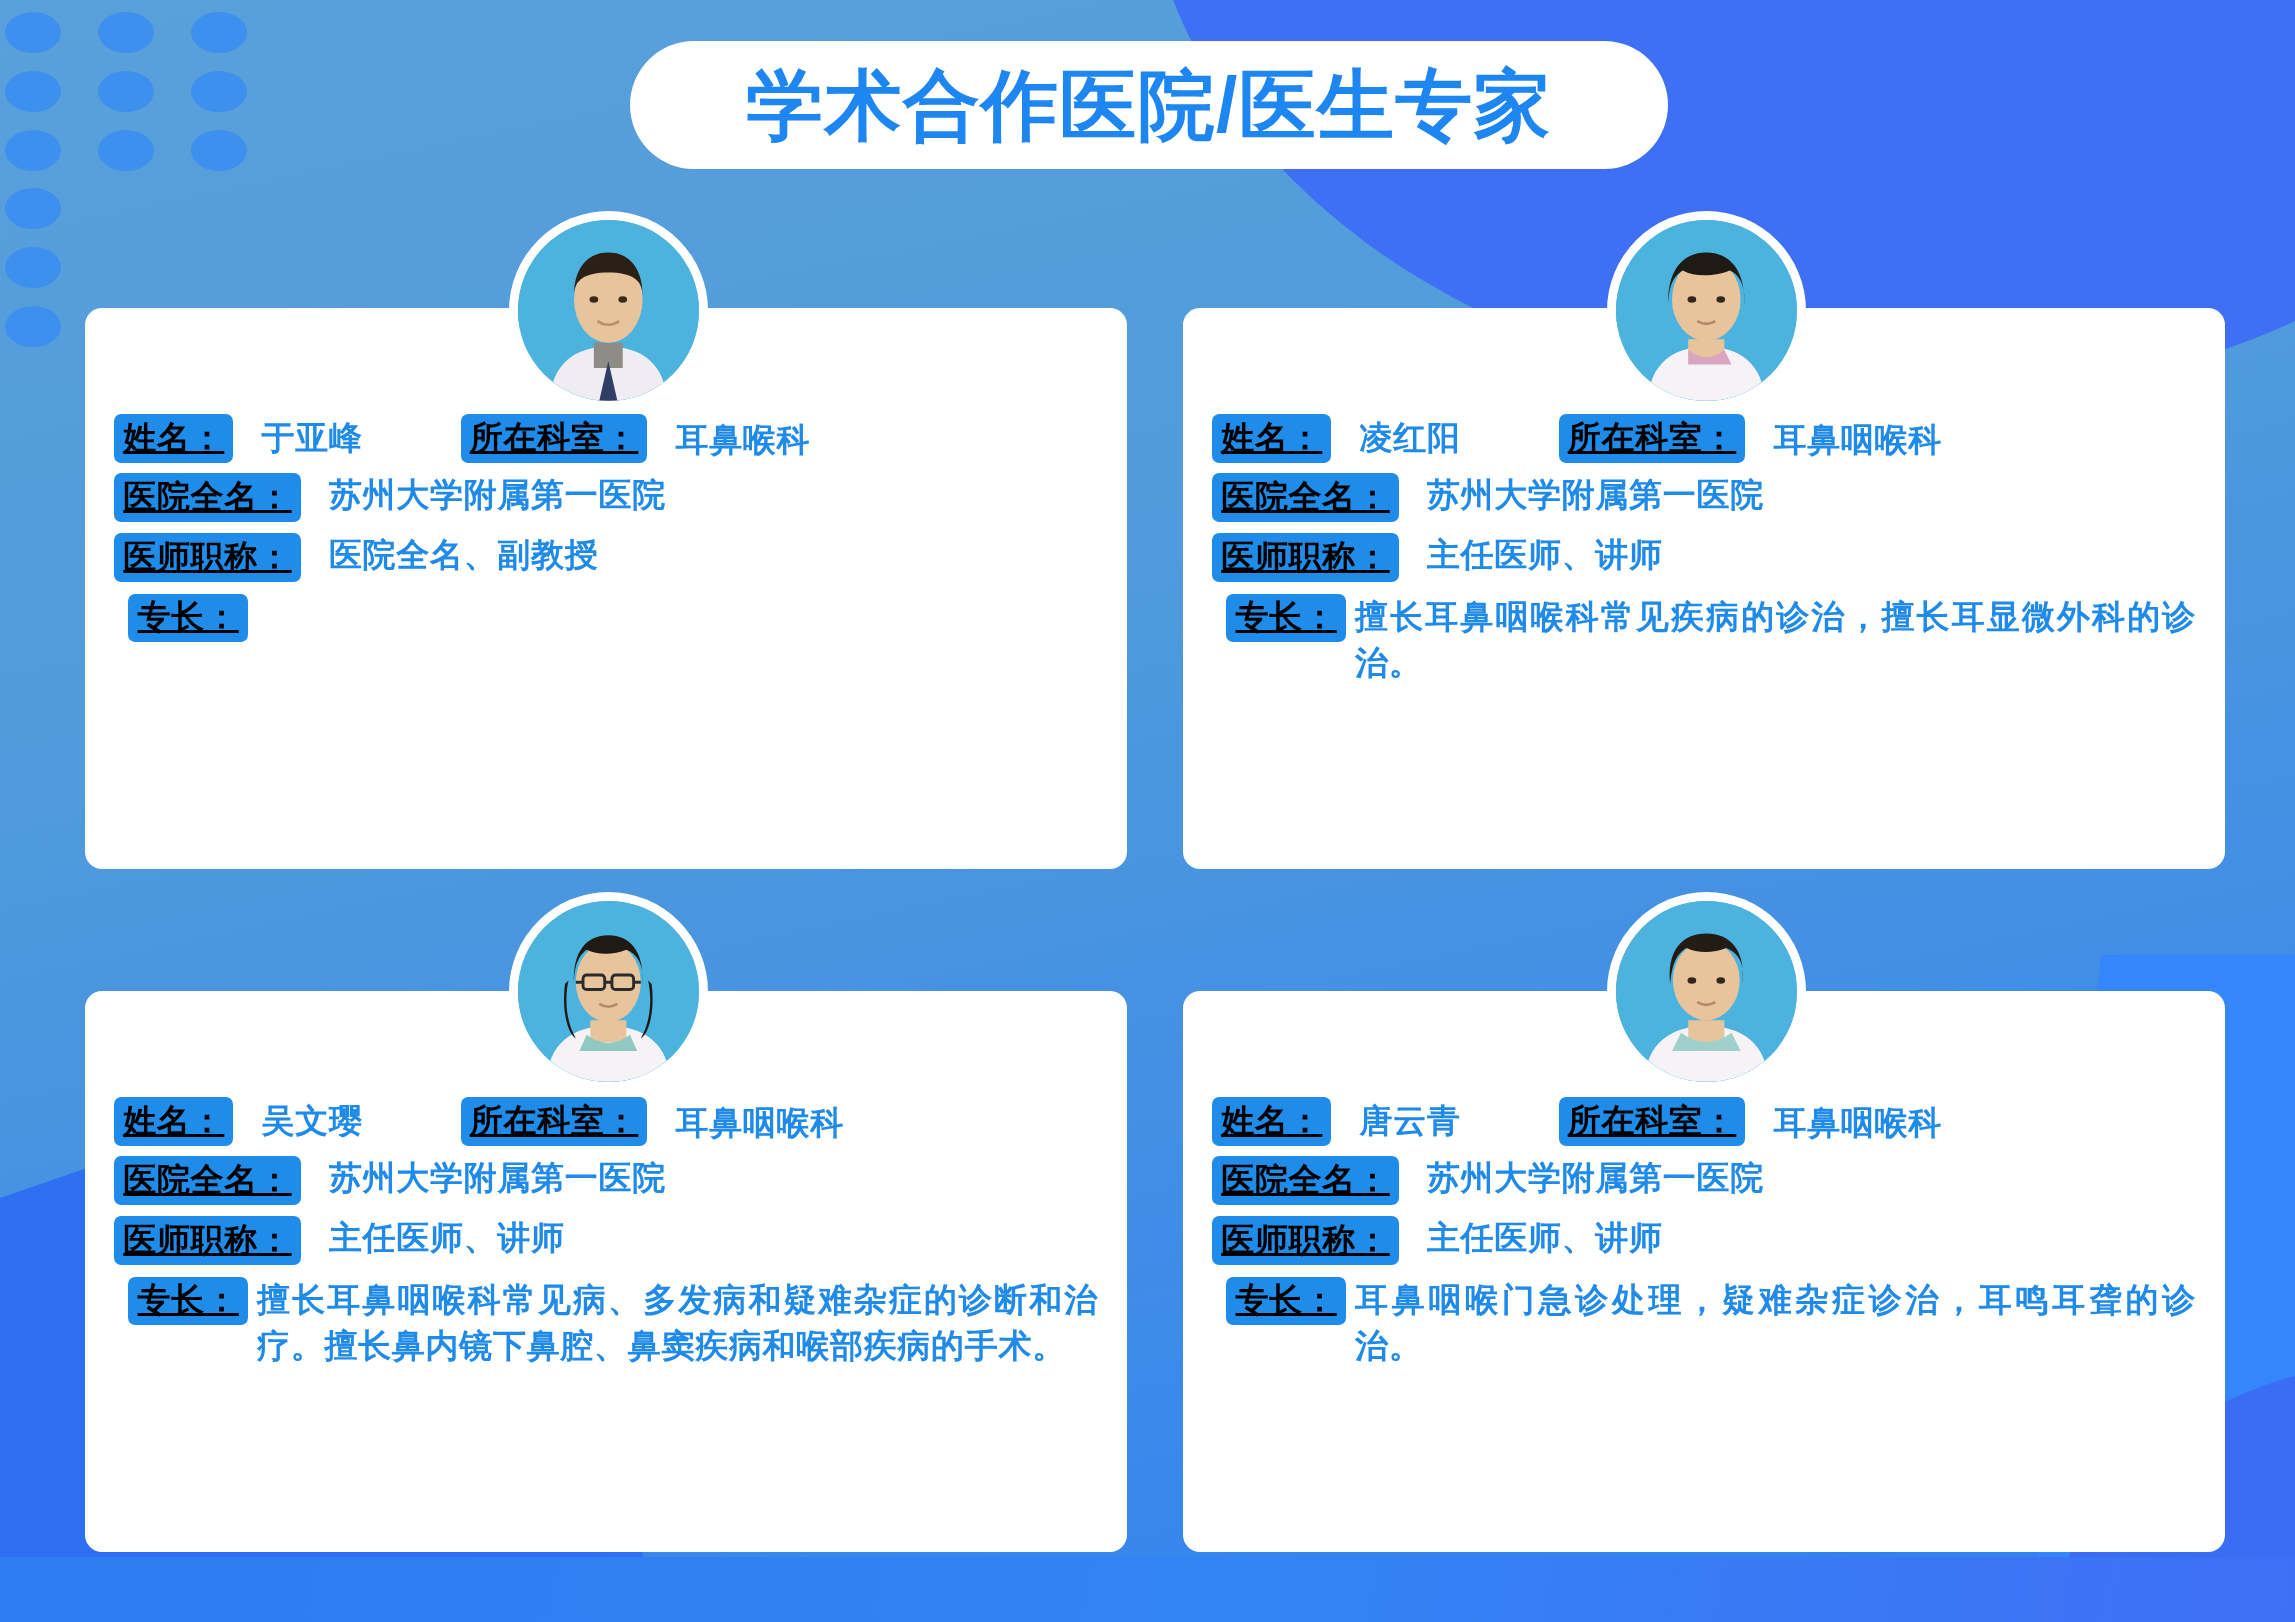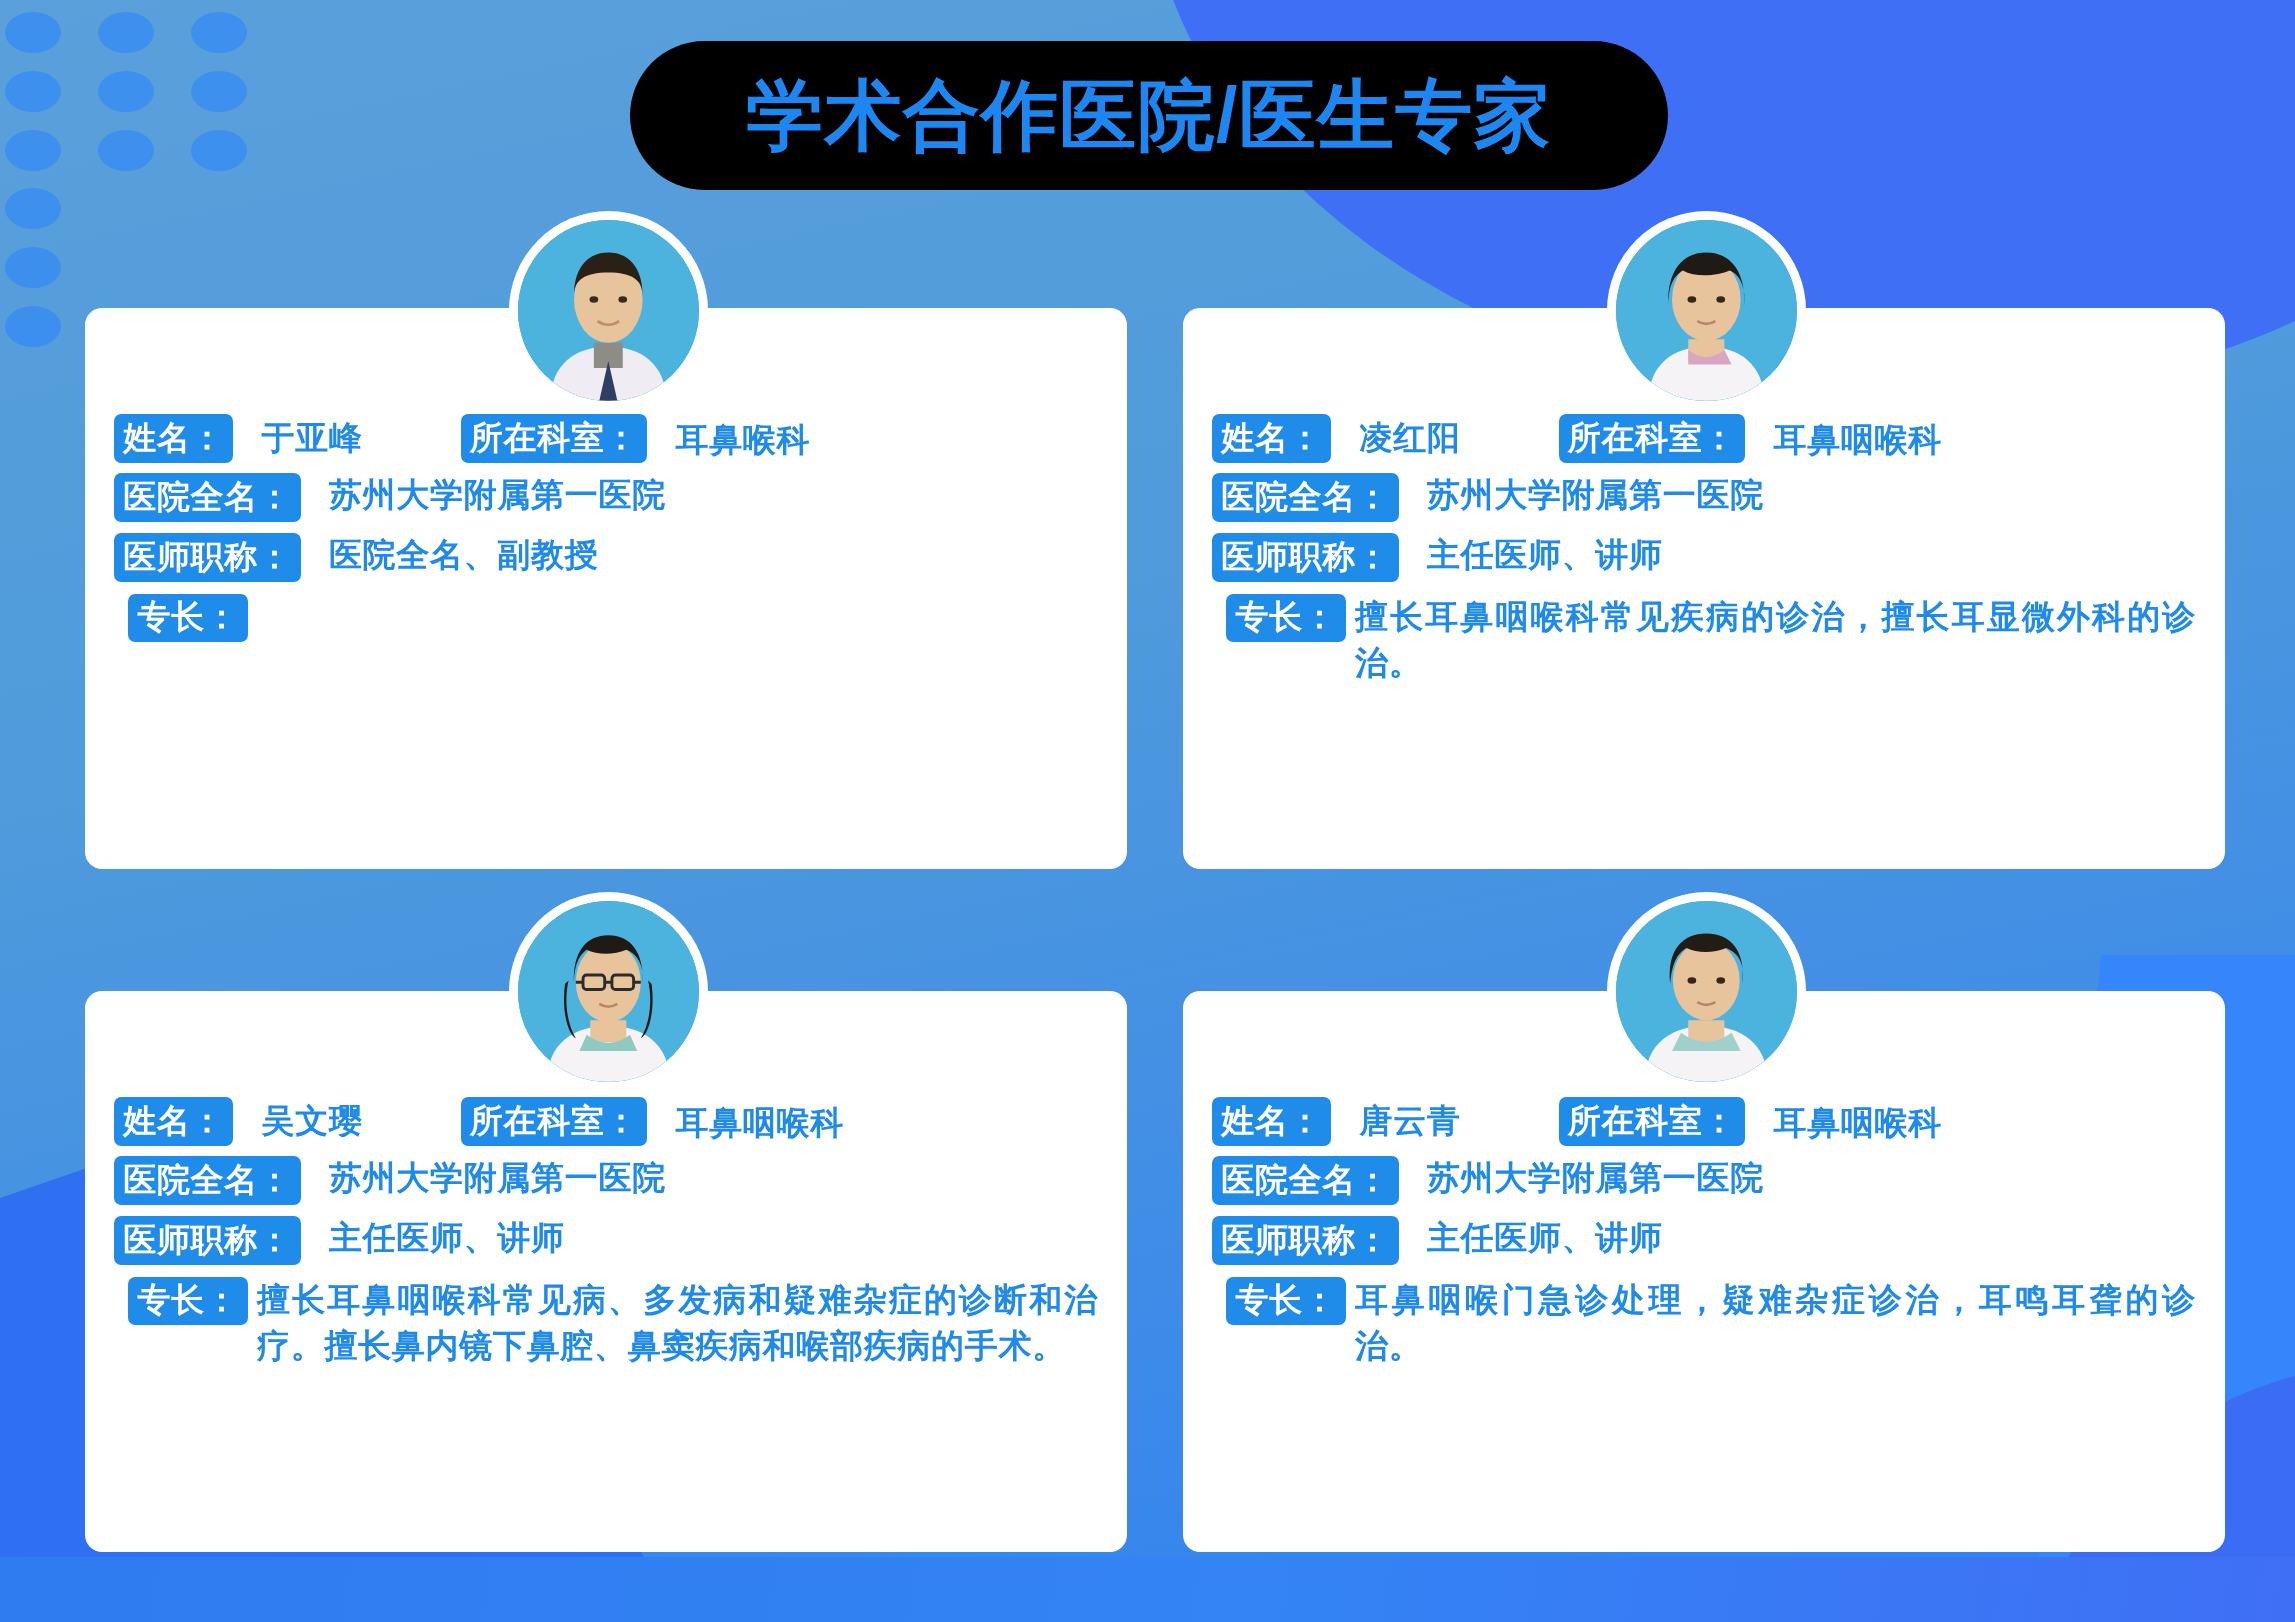--- a/index.html
+++ b/index.html
@@ -59,22 +59,22 @@
     width: 56px; height: 41px;
     border-radius: 50%;
     background: #3b8ef0;
     opacity: .92;
   }
 
   
   #title-pill {
     position: absolute;
     left: 630px; top: 41px;
-    width: 1038px; height: 149px;
-    background: #000000;
+    width: 1038px; height: 128px;
+    background: #ffffff;
     border-radius: 75px;
     display: flex; align-items: center; justify-content: center;
   }
   #title-text {
     color: #1e86f0;
     font-size: 77px;
     font-weight: bold;
     letter-spacing: 1.3px;
     line-height: 1;
     white-space: nowrap;
@@ -118,28 +118,29 @@
 
   
   .row {
     display: flex;
     align-items: flex-start;
     margin-bottom: 9.2px;
     min-height: 51px;
   }
   .badge {
     background: #1e8ce8;
-    color: #ffffff;
+    color: #000000;
     font-size: 33px;
     font-weight: bold;
     border-radius: 7.2px;
     padding: 6.5px 9.2px 7.9px 9.2px;
     line-height: 1.04;
     white-space: nowrap;
     letter-spacing: 0.7px;
+    text-decoration: underline;
   }
   .value {
     color: #1f8ae8;
     font-size: 33px;
     font-weight: bold;
     margin-left: 28px;
     white-space: nowrap;
     letter-spacing: 0.7px;
   }
   .row-top { display: flex; align-items: center; }

